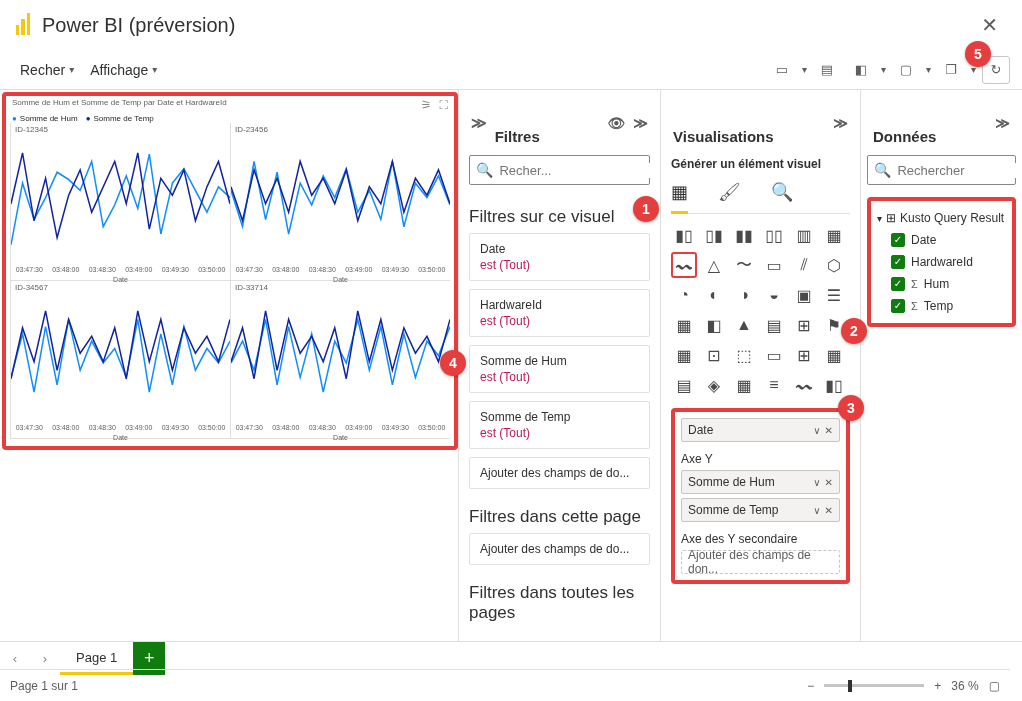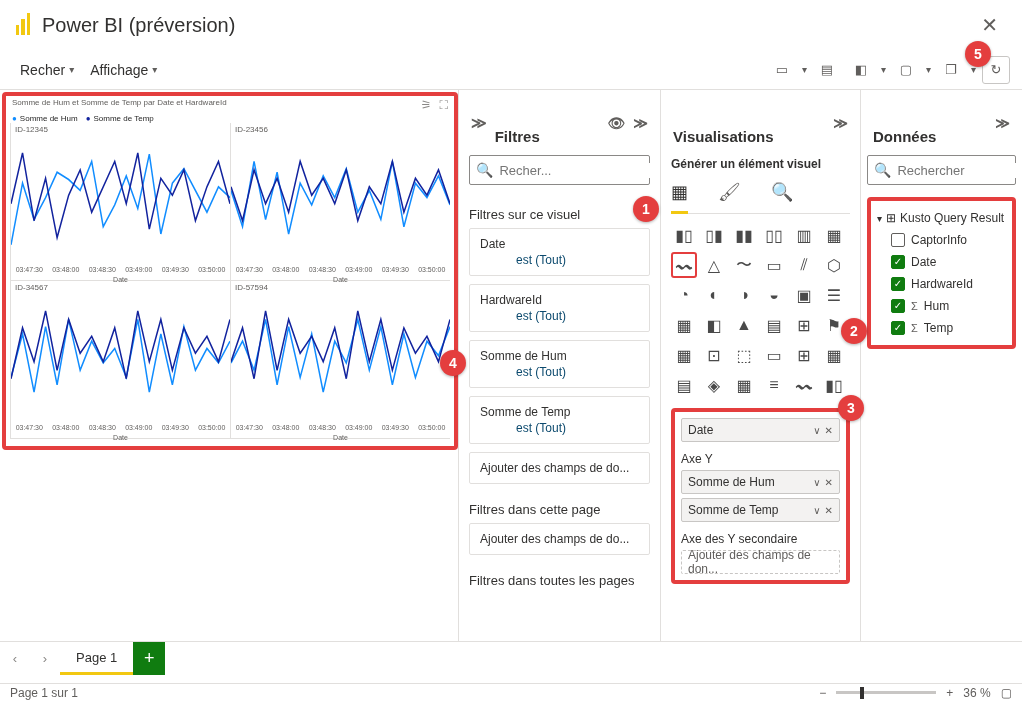--- a/index.html
+++ b/index.html
@@ -41,23 +41,23 @@
   
   .panel { border-left:1px solid #e1dfdd; height:570px; display:flex; flex-direction:column; overflow:hidden;}
   .panel-header { display:flex; align-items:center; padding:10px 12px; font-size:15px; font-weight:600;}
   .panel-header .grow{flex:1;margin-top:28px;}
   .panel-header .icn{color:#605e5c; margin-left:8px; cursor:pointer; font-size:14px;}
   .panel-body { padding:0 10px 10px; overflow-y:auto; flex:1;}
   .search-box { display:flex; align-items:center; border:1px solid #8a8886; border-radius:2px; height:30px; padding:0 6px; margin-bottom:12px;}
   .search-box input { border:none; outline:none; flex:1; font-size:13px; }
   .search-icon { color:#605e5c; margin-right:6px; font-size:14px;}
 
-  .filter-section-title { font-size:13px; padding:10px 0 6px; color:#323130;}
+  .filter-section-title { font-size:17px; padding:10px 0 6px; color:#323130;}
   .filter-card { border:1px solid #e1dfdd; border-radius:2px; padding:8px 10px; margin-bottom:8px; font-size:12px;}
-  .filter-card .ftitle{color:#323130;} .filter-card .fstate{color:#0c4a6e; margin-top:2px;margin-left:36px;}
+  .filter-card .ftitle{color:#323130;} .filter-card .fstate{color:#be185d; margin-top:2px;}
 
   
   .viz-subtitle { font-size:12px; color:#323130; font-weight:600; margin:2px 0 6px;}
   .viz-tabs { display:flex; gap:30px; padding:4px 0 10px; border-bottom:1px solid #e1dfdd; margin-bottom:8px;}
   .viz-tabs .vt { color:#605e5c; cursor:pointer; position:relative; font-size:18px;}
   .viz-tabs .vt.active { color:#323130;}
   .viz-tabs .vt.active::after{content:""; position:absolute; left:0; right:0; bottom:-11px; height:3px; background:#f2c811;}
   .viz-grid { display:grid; grid-template-columns:repeat(6,26px); gap:4px; margin-bottom:10px;}
   .viz-grid .vc { width:26px; height:26px; display:flex; align-items:center; justify-content:center; cursor:pointer; color:#4a4a4a; font-size:16px; border:1px solid transparent; border-radius:2px;}
   .viz-grid .vc.sel { border:2px solid #e43e3e; border-radius:3px;}
@@ -78,21 +78,21 @@
   .chk.on::after{content:"✓"; color:#fff; font-size:10px; line-height:1;}
   .sigma { color:#605e5c; font-size:11px;}
 
   
   .pagebar { position:absolute; left:0; right:0; bottom:26px; height:34px; border-top:1px solid #e1dfdd; display:flex; align-items:stretch; background:#fff;}
   .pagebar .arrow{width:30px; display:flex; align-items:center; justify-content:center; color:#8a8886; cursor:pointer;}
   .pagebar .tab{padding:0 16px; display:flex; align-items:center; border-bottom:3px solid #f2c811; font-size:13px;}
   .pagebar .add{width:32px; background:#107c10; color:#fff; display:flex; align-items:center; justify-content:center; font-size:18px; cursor:pointer;}
 
   
-  .statusbar { position:absolute; left:0; right:0; bottom:0; height:18px; border-top:1px solid #e1dfdd; display:flex; align-items:center; padding:0 10px; font-size:12px; color:#605e5c;}
+  .statusbar { position:absolute; left:0; right:12px; bottom:0; height:32px; border-top:1px solid #e1dfdd; display:flex; align-items:center; padding:0 10px; font-size:12px; color:#605e5c;}
   .statusbar .grow{flex:1;}
   .zoom-group{display:flex; align-items:center; gap:10px;}
   .slider{ width:100px; height:3px; background:#c8c6c4; position:relative;}
   .slider::after{content:""; position:absolute; left:24px; top:-4px; width:4px; height:12px; background:#323130;}
 
   
   .callout { position:absolute; width:26px; height:26px; background:#e43e3e; border-radius:50%; color:#fff; font-weight:600; display:flex; align-items:center; justify-content:center; font-size:14px; box-shadow:0 1px 3px rgba(0,0,0,.3); z-index:100;}
 </style>
 </head>
 <body>
@@ -181,21 +181,21 @@
     </svg>
     <div class="sm-xticks">
               <span>03:47:30</span>
               <span>03:48:00</span>
               <span>03:48:30</span>
               <span>03:49:00</span>
               <span>03:49:30</span>
               <span>03:50:00</span>
             </div>
     <div class="sm-xlab">Date</div></div>
-          <div class="sm"><div class="sm-title">ID-57594</div>
+          <div class="sm"><div class="sm-title">ID-33714</div>
     <svg viewBox="0 0 220 110" preserveAspectRatio="none">
       <path d="M0,59.714285714285715 L11.578947368421051,40.85714285714286 L23.157894736842103,66 L34.73684210526316,22 L46.315789473684205,78.57142857142857 L57.89473684210526,28.285714285714278 L69.47368421052632,72.28571428571428 L81.05263157894737,34.57142857142857 L92.63157894736841,84.85714285714286 L104.21052631578947,40.85714285714286 L115.78947368421052,59.714285714285715 L127.36842105263159,22 L138.94736842105263,66 L150.5263157894737,28.285714285714278 L162.10526315789474,78.57142857142857 L173.68421052631578,34.57142857142857 L185.26315789473682,72.28571428571428 L196.8421052631579,40.85714285714286 L208.42105263157893,53.42857142857143 L220,28.285714285714278" stroke="#118dff" stroke-width="1.5" fill="none"></path>
       <path d="M0,58.666666666666664 L11.578947368421051,29.333333333333343 L23.157894736842103,73.33333333333334 L34.73684210526316,14.666666666666657 L46.315789473684205,66 L57.89473684210526,22 L69.47368421052632,51.333333333333336 L81.05263157894737,36.66666666666667 L92.63157894736841,58.666666666666664 L104.21052631578947,29.333333333333343 L115.78947368421052,73.33333333333334 L127.36842105263159,14.666666666666657 L138.94736842105263,58.666666666666664 L150.5263157894737,22 L162.10526315789474,66 L173.68421052631578,29.333333333333343 L185.26315789473682,51.333333333333336 L196.8421052631579,36.66666666666667 L208.42105263157893,58.666666666666664 L220,22" stroke="#12239e" stroke-width="1.5" fill="none"></path>
     </svg>
     <div class="sm-xticks">
               <span>03:47:30</span>
               <span>03:48:00</span>
               <span>03:48:30</span>
               <span>03:49:00</span>
               <span>03:49:30</span>
@@ -328,24 +328,20 @@
         <input placeholder="Rechercher" style="">
       </div>
       <div class="data-tree">
         <div class="tree-group">
           <span style="font-size:10px;">▾</span>
           <span>⊞</span>
           <span>Kusto Query Result</span>
         </div>
         <div id="data-fields">
             <div class="tree-field">
-              <span class="chk "></span>
-              <span>CaptorInfo</span>
-            </div>
-            <div class="tree-field">
               <span class="chk on"></span>
               <span>Date</span>
             </div>
             <div class="tree-field">
               <span class="chk on"></span>
               <span>HardwareId</span>
             </div>
             <div class="tree-field">
               <span class="chk on"></span>
               <span class="sigma">Σ</span>

